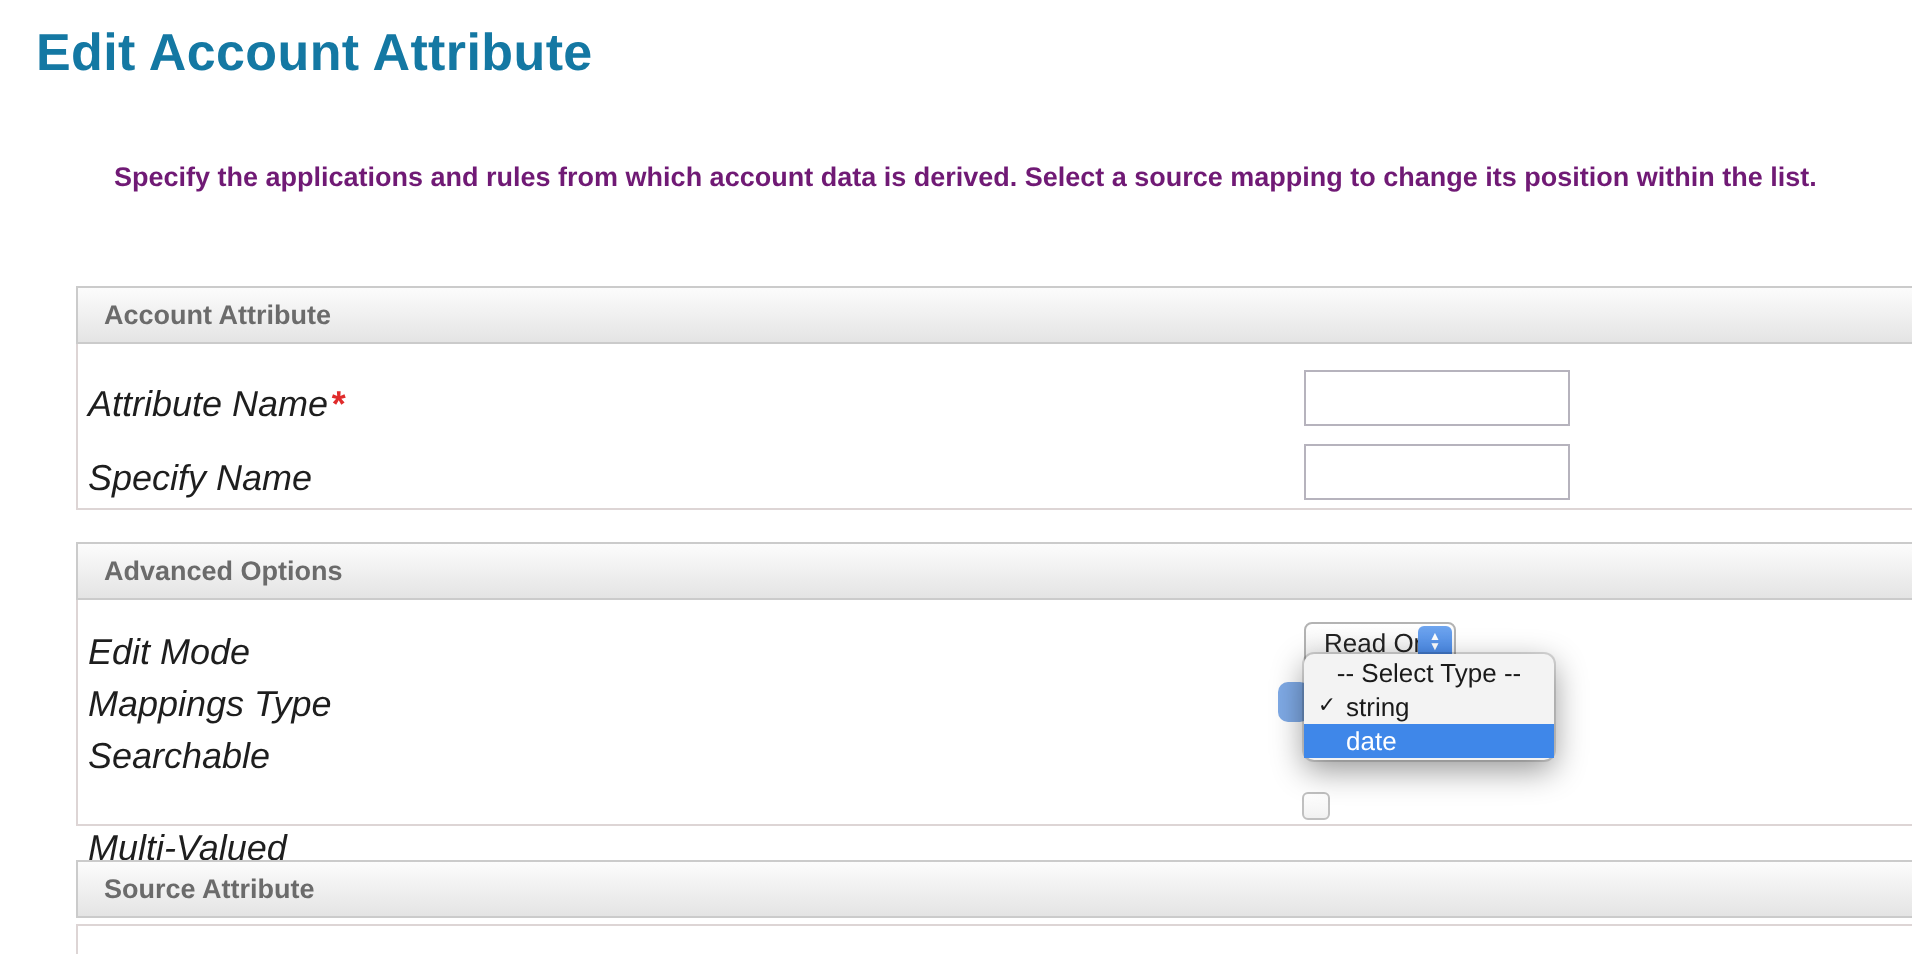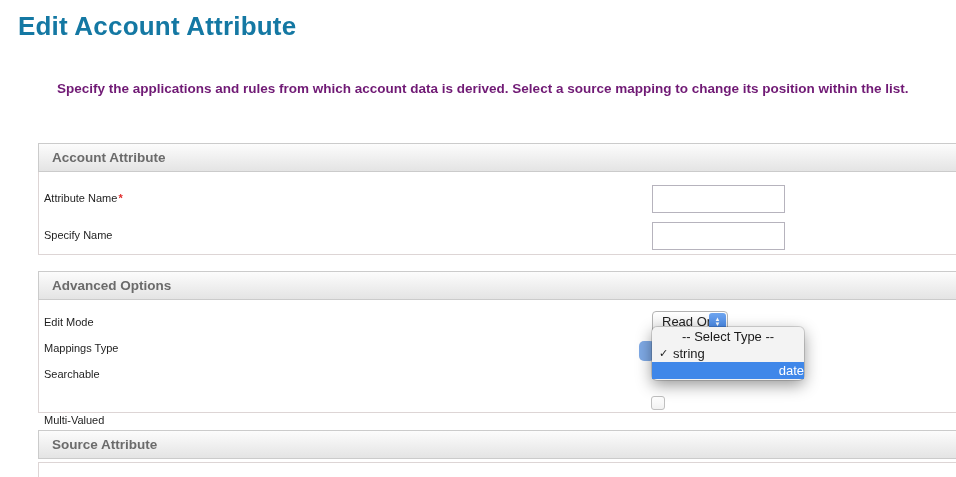--- a/index.html
+++ b/index.html
@@ -25,21 +25,21 @@
   }
   .sec-body {
     position:absolute; left:38px; width:926px; background:#fff;
     border:1px solid #ddd5d5; border-top:none;
   }
   #body-account    { top:172px; height:83px; }
   #body-advanced   { top:300px; height:113px; }
   #row-source      { position:absolute; left:38px; top:462px; width:926px; height:22px;
                      background:#fff; border:1px solid #ddd5d5; }
   .fld-label {
-    position:absolute; left:44px; font-size:11px; color:#1e1e1e; white-space:nowrap;
+    position:absolute; left:44px; font-size:18px; color:#1e1e1e; white-space:nowrap;font-style:italic;
   }
   .req { color:#e02b2b; font-weight:bold; margin-left:1px; }
   .txt {
     position:absolute; left:652px; width:133px; height:28px;
     border:1px solid #b6b3bd; background:#fff; font-size:13px;
     padding:0 6px; font-family:"Liberation Sans",sans-serif; border-radius:0;
   }
   .sel {
     position:absolute; left:652px; top:311px; width:76px; height:22px;
     border:1px solid #b3b3b3; border-radius:4px;
@@ -51,30 +51,30 @@
     position:absolute; top:1px; right:1px; bottom:1px; width:17px; border-radius:3px;
     background:linear-gradient(#6fa5ee,#3f82e6);
     display:flex; flex-direction:column; align-items:center; justify-content:center;
   }
   .sel-btn span { color:#fff; font-size:6px; line-height:5px; }
   .focus-sliver {
     position:absolute; left:639px; top:341px; width:16px; height:20px;
     border-radius:5px; background:#7faae6; z-index:4;
   }
   .popup {
-    position:absolute; left:652px; top:327px; width:152px; z-index:10;
+    position:absolute; left:652px; top:327px; width:125px; z-index:10;
     background:#f3f3f3; border-radius:5px; padding:1px 0;
     box-shadow:0 5px 16px rgba(0,0,0,0.42), 0 0 0 1px rgba(0,0,0,0.14);
   }
   .pop-row {
     position:relative; height:17px; line-height:17px;
     font-size:13px; color:#1a1a1a; padding-left:21px; cursor:default; white-space:nowrap;
   }
   .pop-row.center { text-align:center; padding-left:0; }
-  .pop-row.hl { background:#3f87e9; color:#ffffff;text-align:right; }
+  .pop-row.hl { background:#3f87e9; color:#ffffff; }
   .check { position:absolute; left:4px; top:0; width:15px; text-align:center; font-size:11px; }
   .cb {
     position:absolute; left:651px; top:396px; width:14px; height:14px;
     border:1px solid #c0c0c0; border-radius:3px;
     background:linear-gradient(#ffffff,#f1f1f1); z-index:2; cursor:pointer;
   }
 </style>
 </head>
 <body>
 

